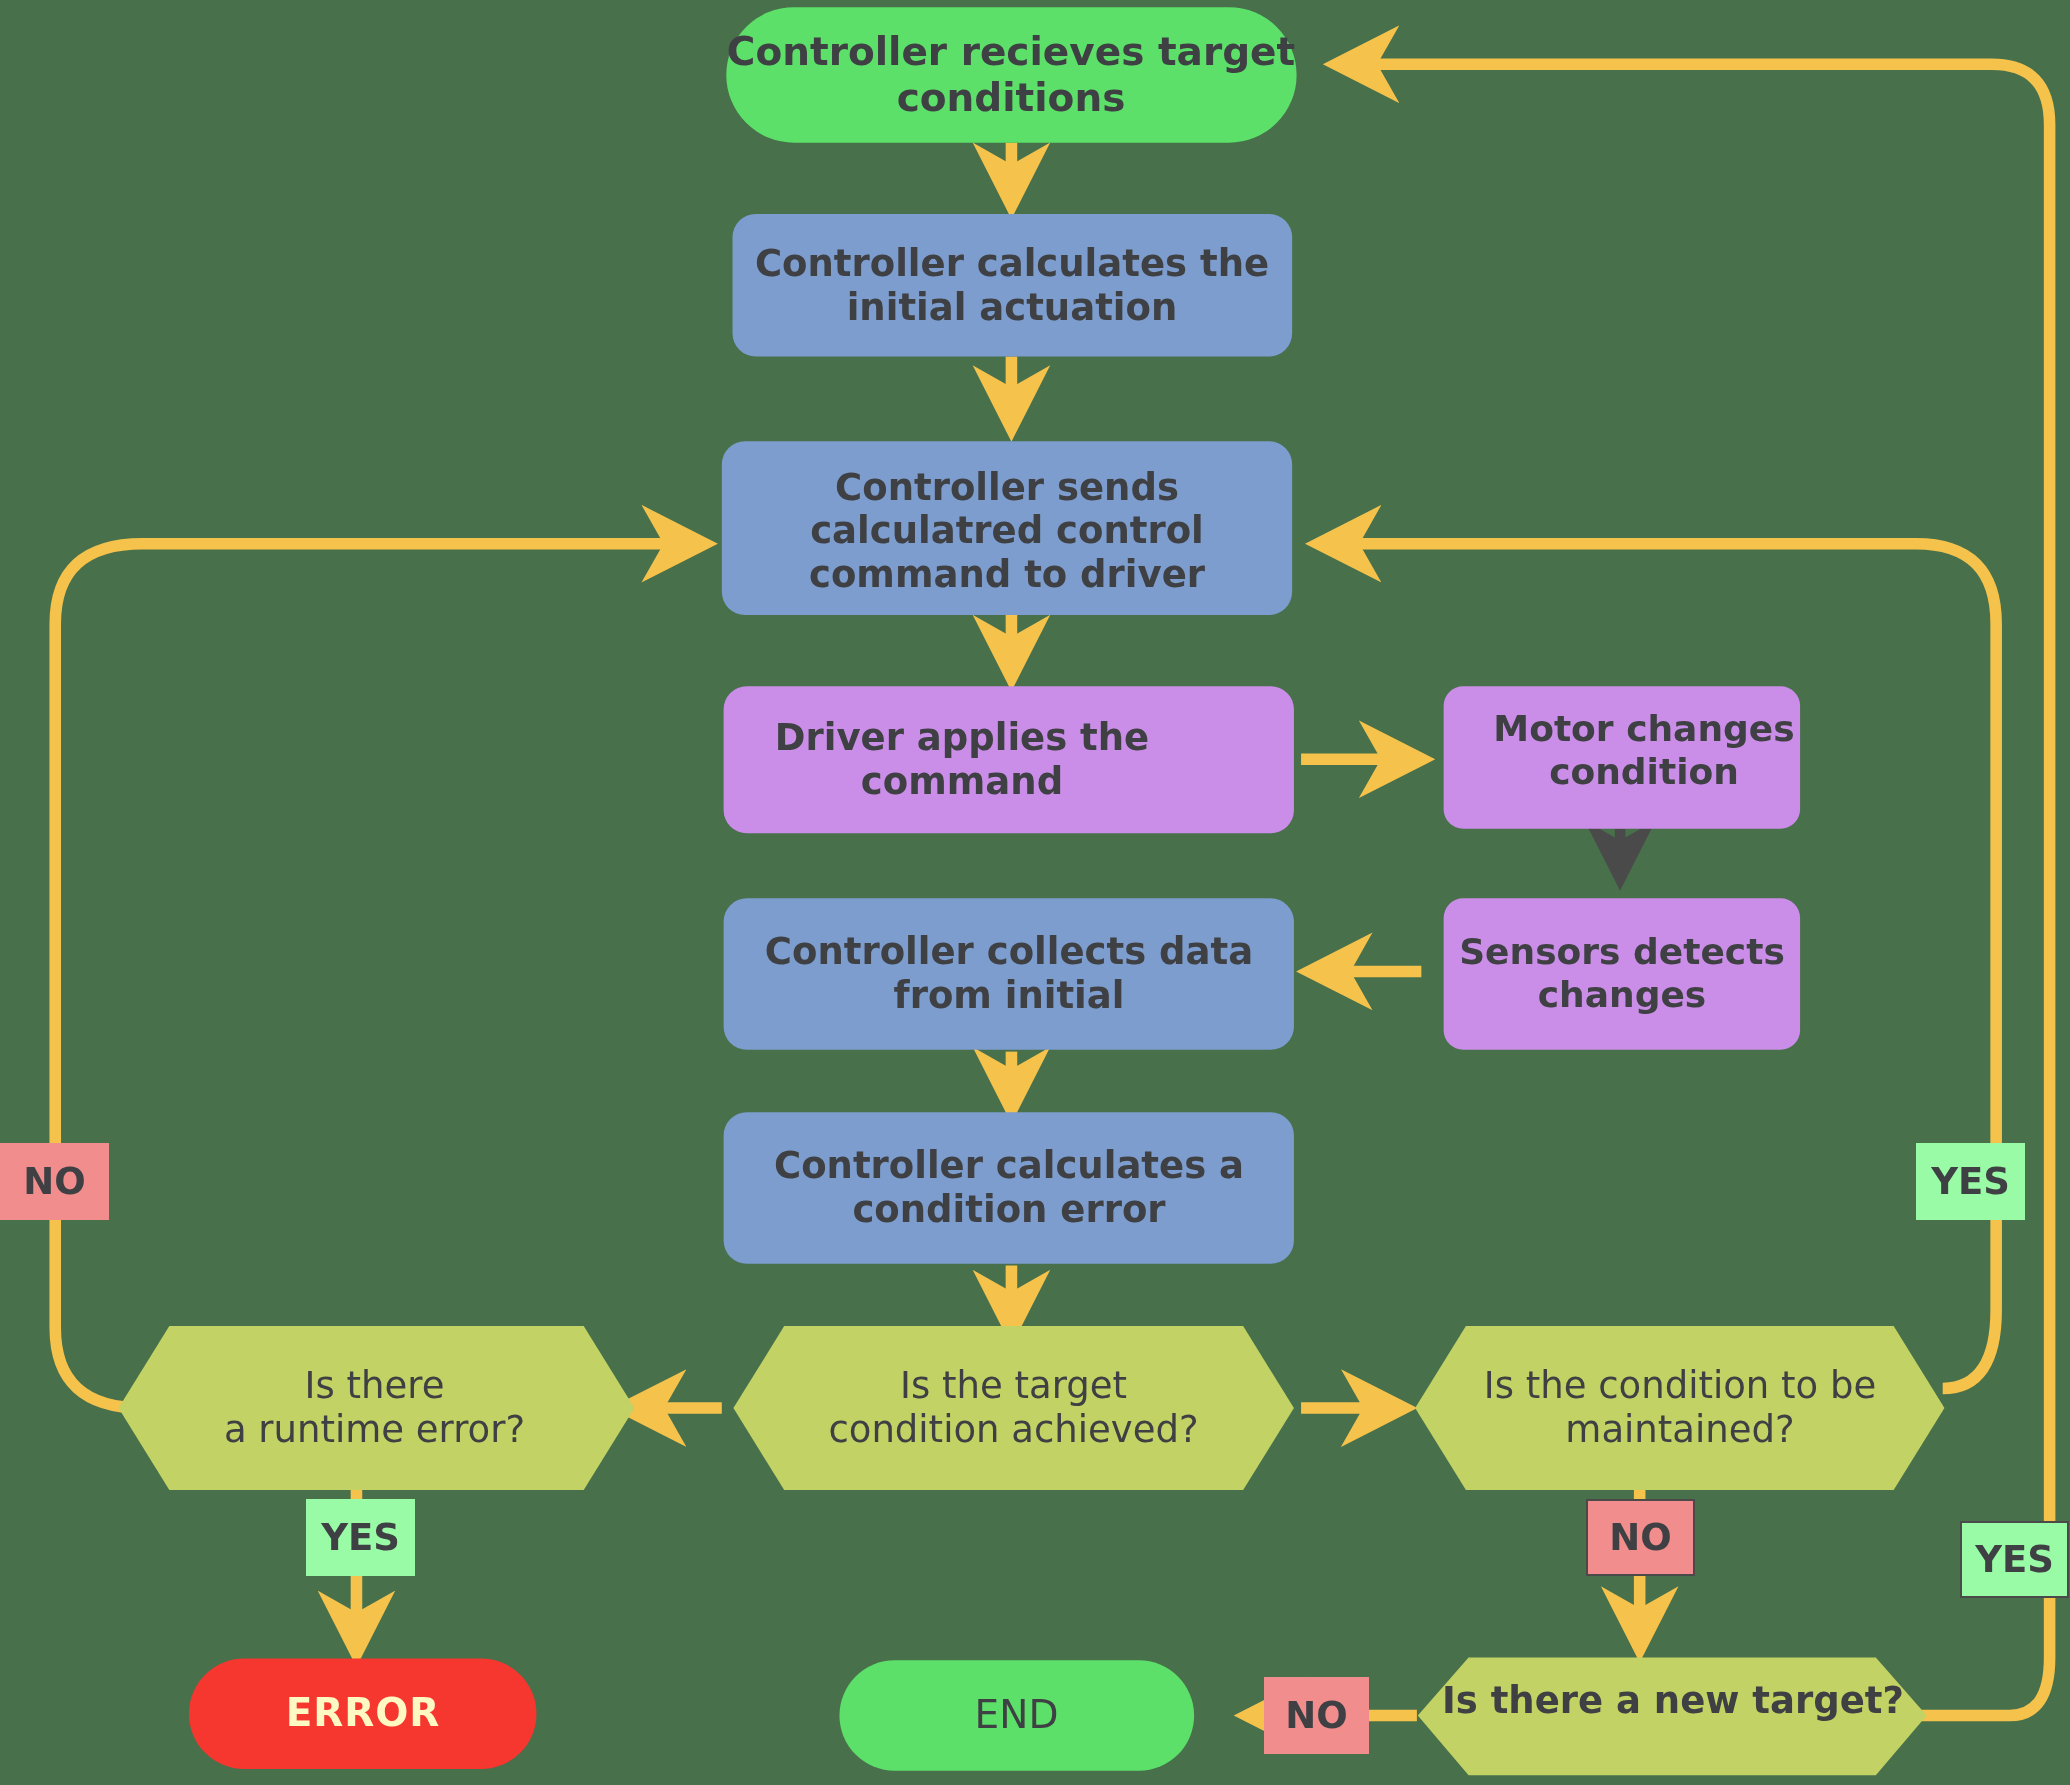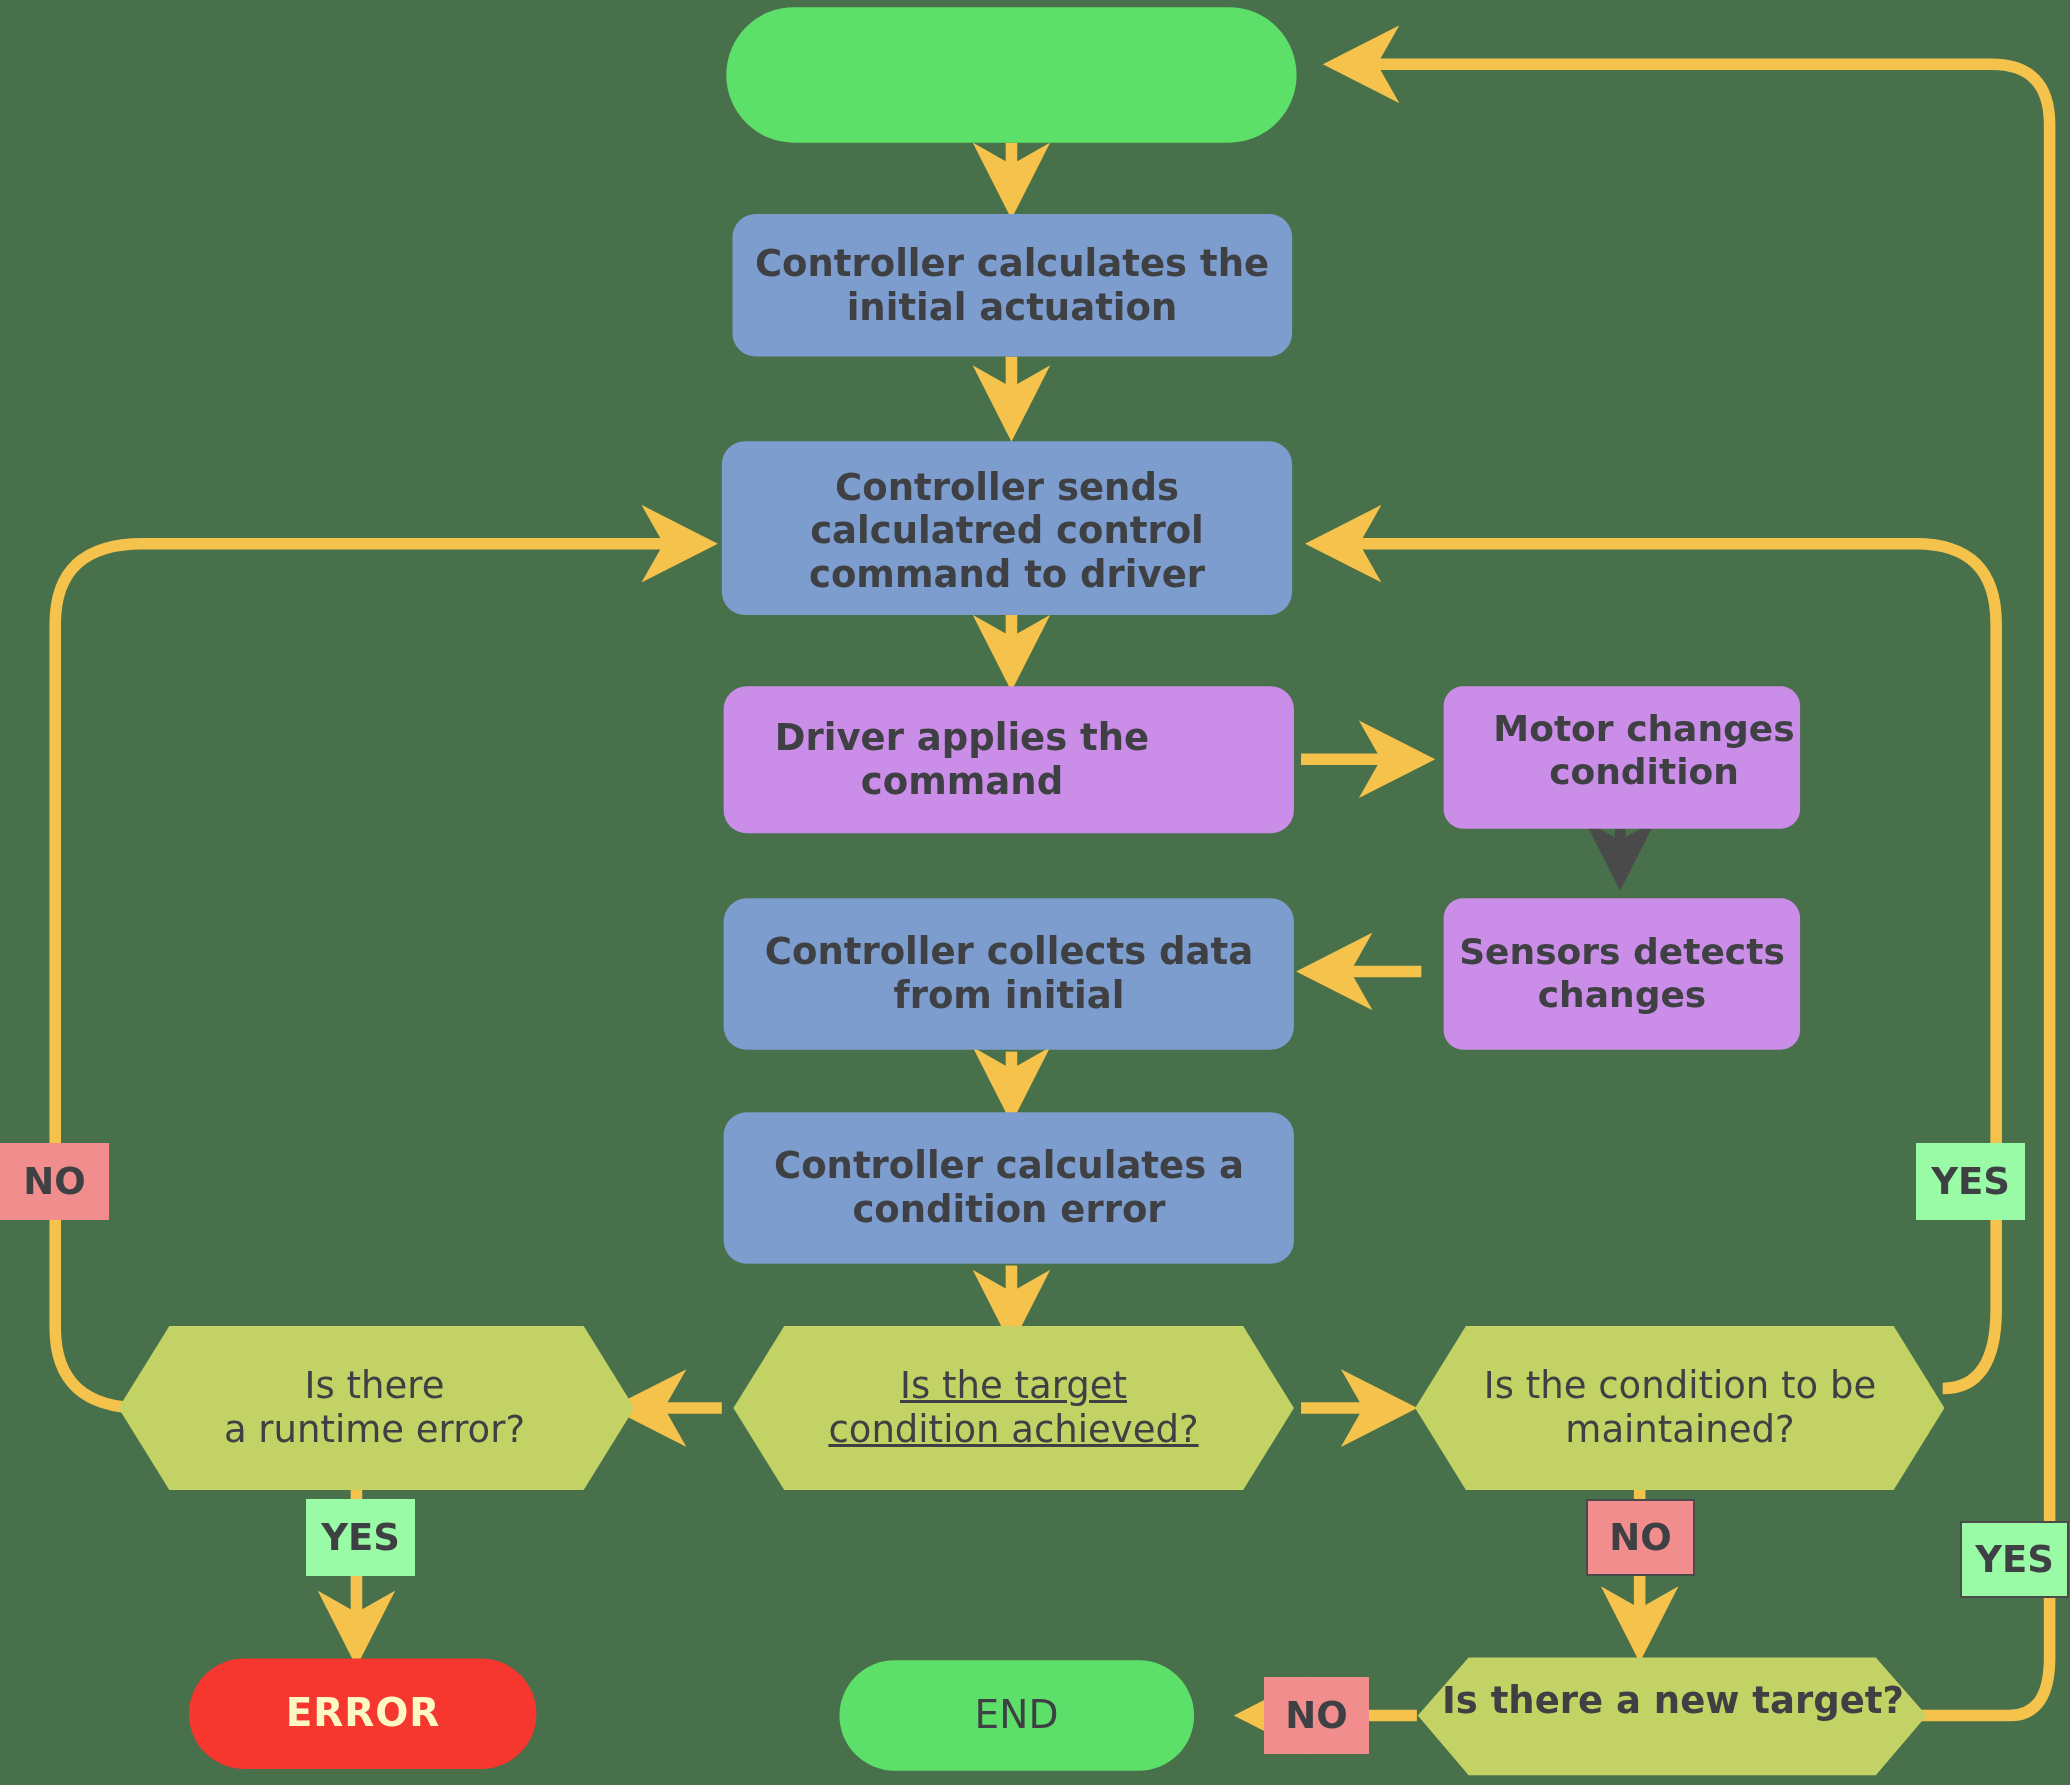--- a/index.html
+++ b/index.html
@@ -97,20 +97,22 @@
 
     <polygon points="1645,1488 2125,1488 2182,1580 2125,1672 1645,1672 1588,1580" fill="#c2d264"></polygon>
 
     <polygon points="1648,1860 2105,1860 2162,1925 2105,1992 1648,1992 1591,1925" fill="#c2d264"></polygon>
 
     <rect x="212" y="1861" width="390" height="124" rx="62" ry="62" fill="#f5372f"></rect>
 
     <rect x="942" y="1863" width="398" height="124" rx="62" ry="62" fill="#5ce06a"></rect>
   </svg>
 
+  <div class="nodetext" style="left:726px;top:7.1px;width:570px;height:135px;font-size:39px;">Controller recieves target
+conditions</div>
 
   <div class="nodetext" style="left:732px;top:214px;width:560px;height:143px;font-size:37px;">Controller calculates the
 initial actuation</div>
 
   <div class="nodetext" style="left:722px;top:441px;width:570px;height:180px;font-size:37px;">Controller sends
 calculatred control
 command to driver</div>
 
   <div class="nodetext" style="left:724px;top:686px;width:476px;height:147px;font-size:37px;">Driver applies the
 command</div>
@@ -123,21 +125,21 @@
 
   <div class="nodetext" style="left:1444px;top:898px;width:356px;height:151px;font-size:36px;">Sensors detects
 changes</div>
 
   <div class="nodetext" style="left:724px;top:1112px;width:570px;height:151px;font-size:37px;">Controller calculates a
 condition error</div>
 
   <div class="nodetext" style="left:143px;top:1326px;width:463px;height:164px;font-size:37px;font-weight:normal;">Is there
 a runtime error?</div>
 
-  <div class="nodetext" style="left:753px;top:1326px;width:521px;height:164px;font-size:37px;font-weight:normal;text-decoration:underline;">Is the target
+  <div class="nodetext" style="left:753px;top:1326px;width:521px;height:164px;font-size:37px;font-weight:normal;">Is the target
 condition achieved?</div>
 
   <div class="nodetext" style="left:1435px;top:1326px;width:490px;height:164px;font-size:37px;font-weight:normal;">Is the condition to be
 maintained?</div>
 
   <div class="nodetext" style="left:1439px;top:1657px;width:468px;height:88px;font-size:37px;font-weight:bold;">Is there a new target?</div>
 
   <div class="nodetext" style="left:189px;top:1658px;width:348px;height:110px;font-size:39px;color:#fef9c3;letter-spacing:0.9px;">ERROR</div>
 
   <div class="nodetext" style="left:839px;top:1660px;width:355px;height:110px;font-size:39px;font-weight:normal;">END</div>

